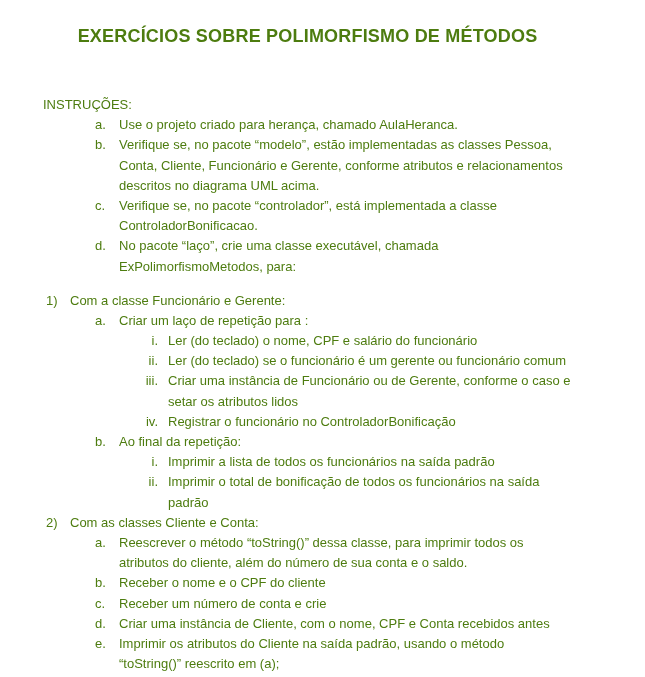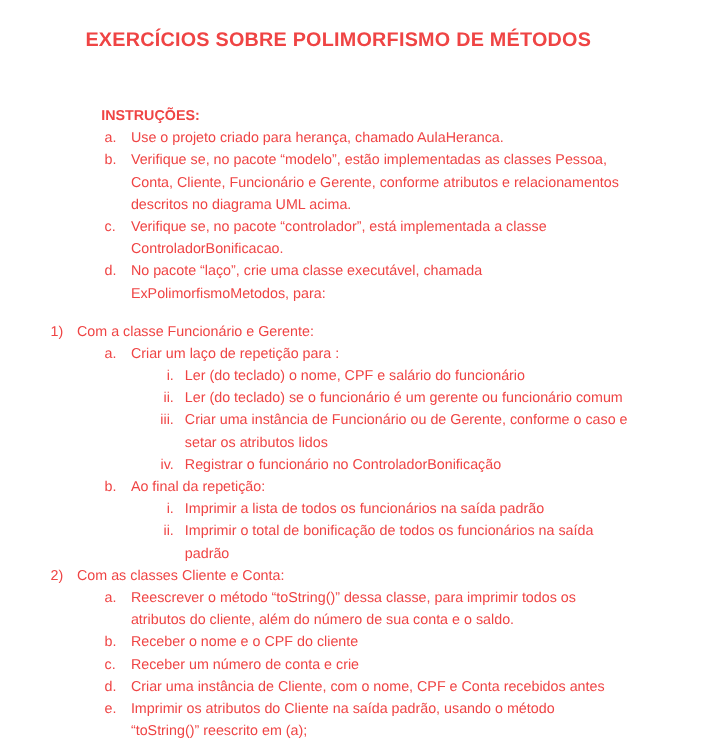--- a/index.html
+++ b/index.html
@@ -7,21 +7,21 @@
     padding: 0;
     background: #ffffff;
   }
   .page {
     position: relative;
     width: 645px;
     height: 677px;
     background: #ffffff;
     overflow: hidden;
     font-family: "Liberation Sans", sans-serif;
-    color: #ef4444;
+    color: #4d7c0f;
   }
   .doc-title {
     margin: 0;
     padding-top: 26px;
     width: 615px;
     text-align: center;
     font-size: 18px;
     line-height: 20px;
     font-weight: 700;
     letter-spacing: 0.2px;
@@ -34,22 +34,22 @@
     height: 20.2px;
     line-height: 20.2px;
     font-size: 13px;
     white-space: pre;
   }
   .ln .mk {
     position: absolute;
     top: 0;
   }
   .t-heading {
-    font-weight: 700;
-    padding-left: 92px;
+    font-weight: 400;
+    padding-left: 43px;
   }
   .t-letter, .t-letter-cont {
     padding-left: 119px;
   }
   .t-letter .mk {
     left: 95px;
   }
   .t-number {
     padding-left: 70px;
   }

